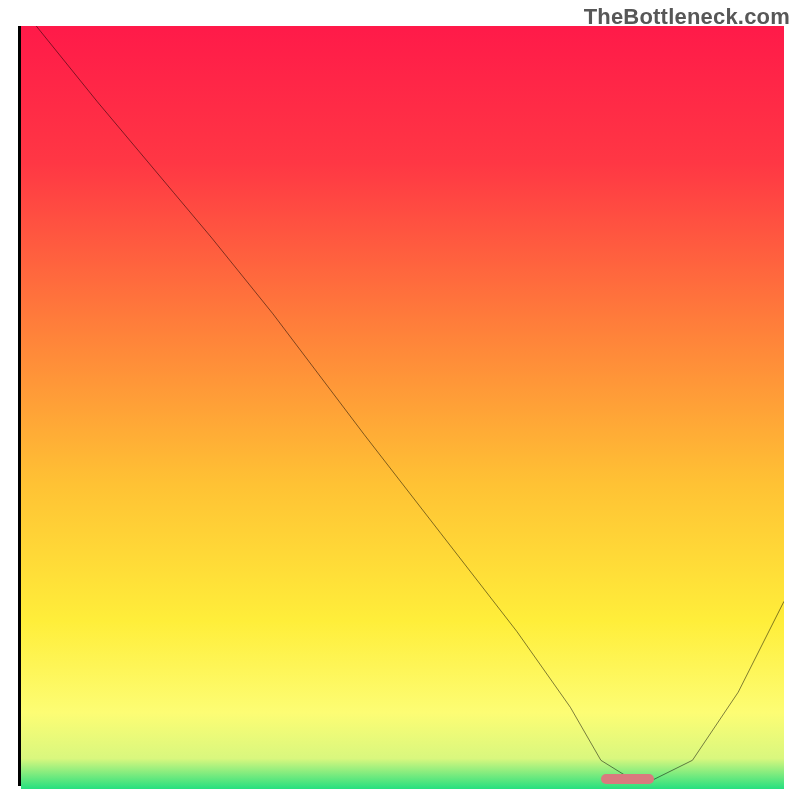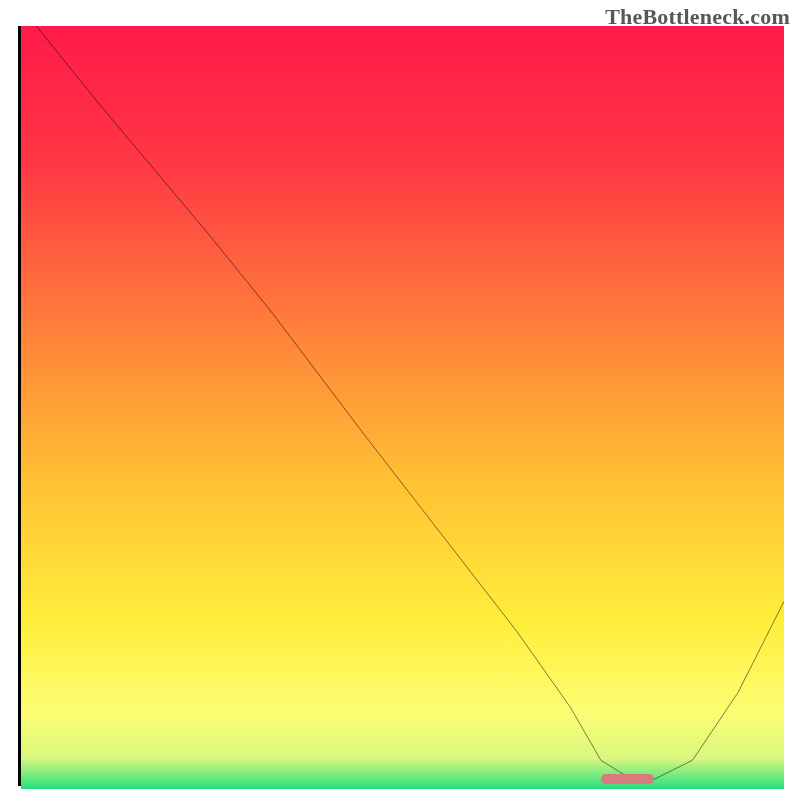--- a/index.html
+++ b/index.html
@@ -8,21 +8,20 @@
     width: 800px;
     height: 800px;
     background: #ffffff;
     font-family: Arial, Helvetica, sans-serif;
     overflow: hidden;
   }
   .frame {
     position: relative;
     width: 800px;
     height: 800px;
-    font-family: Liberation Serif, serif;
   }
   .watermark {
     position: absolute;
     top: 4px;
     right: 10px;
     font-size: 22px;
     font-weight: 600;
     color: #575757;
     letter-spacing: 0.2px;
   }

